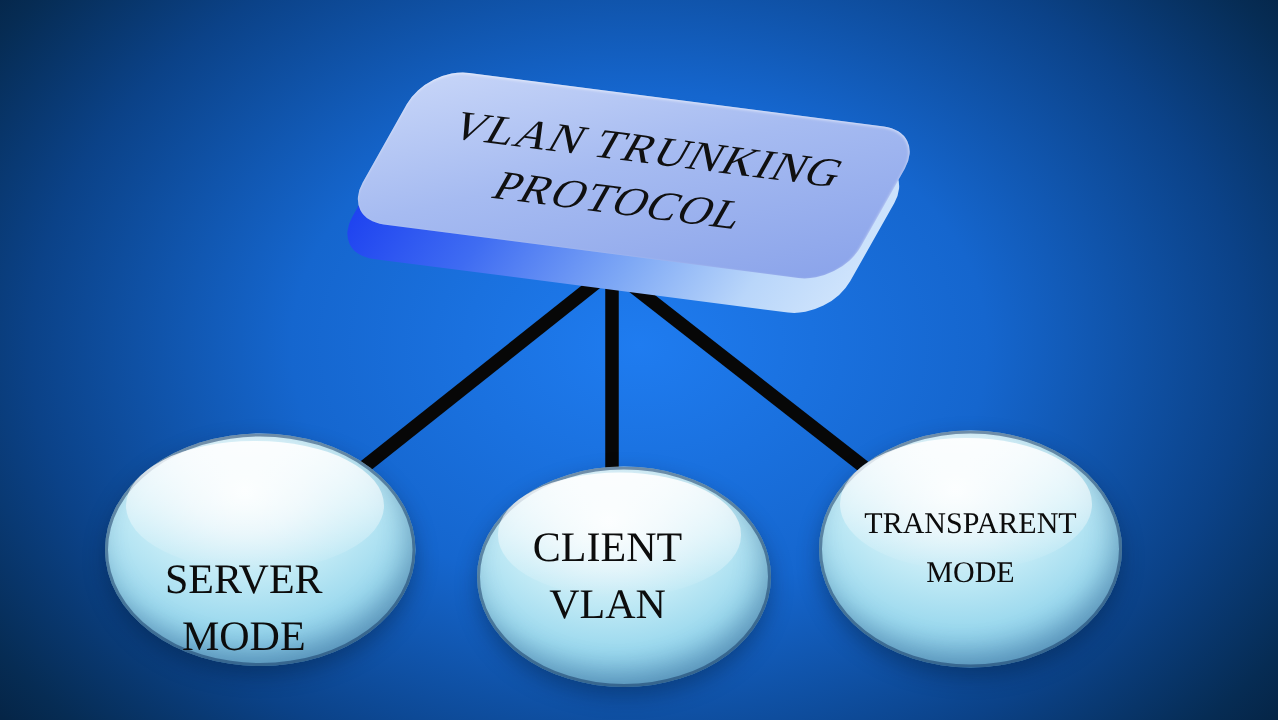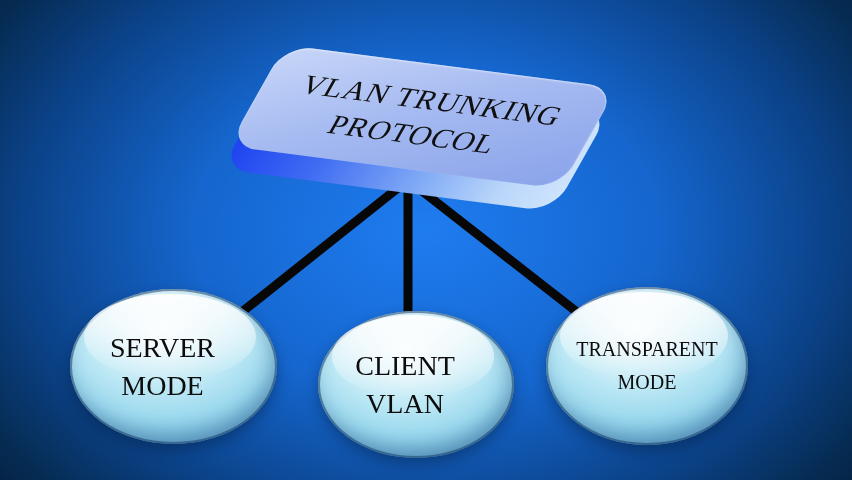--- a/index.html
+++ b/index.html
@@ -73,21 +73,21 @@
     display: flex;
     align-items: center;
     justify-content: center;
     background: radial-gradient(ellipse 100% 100% at 45% 25%,
       #f8fdfe 0%, #e2f4fa 18%, #bfe9f5 38%, #9cd9ee 58%,
       #73b9dd 78%, #4a8cc2 94%, #3a74ac 100%);
     box-shadow: inset 0 0 0 2px rgba(18,52,96,0.50),
                 inset -5px -9px 18px rgba(20,60,110,0.35),
                 0 6px 14px rgba(2,20,40,0.35);
   }
-  .node-1 { left: 70px;  top: 289px; width: 207px; height: 155px; }
+  .node-1 { left: 70px;  top: 289px; width: 207px; height: 155px; align-items: flex-end; }
   .node-2 { left: 318px; top: 311px; width: 196px; height: 147px; }
   .node-3 { left: 546px; top: 287px; width: 202px; height: 158px; }
 
   .gloss {
     position: absolute;
     left: 7%; top: 3%;
     width: 83%; height: 56%;
     border-radius: 50%;
     background: linear-gradient(180deg,
       rgba(255,255,255,0.92) 0%, rgba(255,255,255,0.50) 50%,

